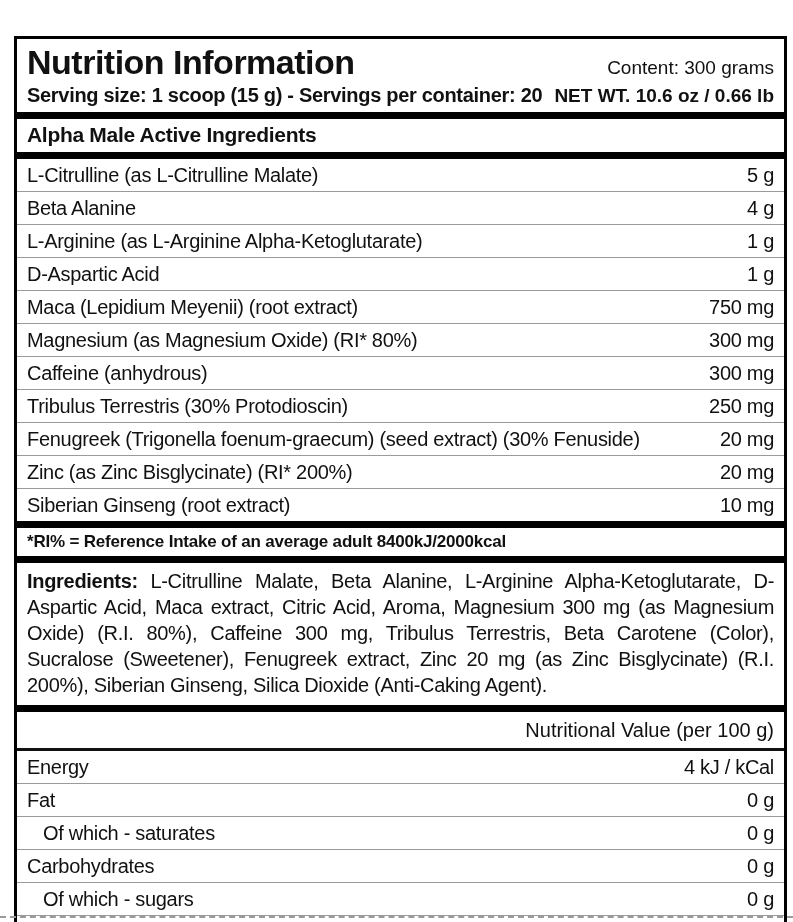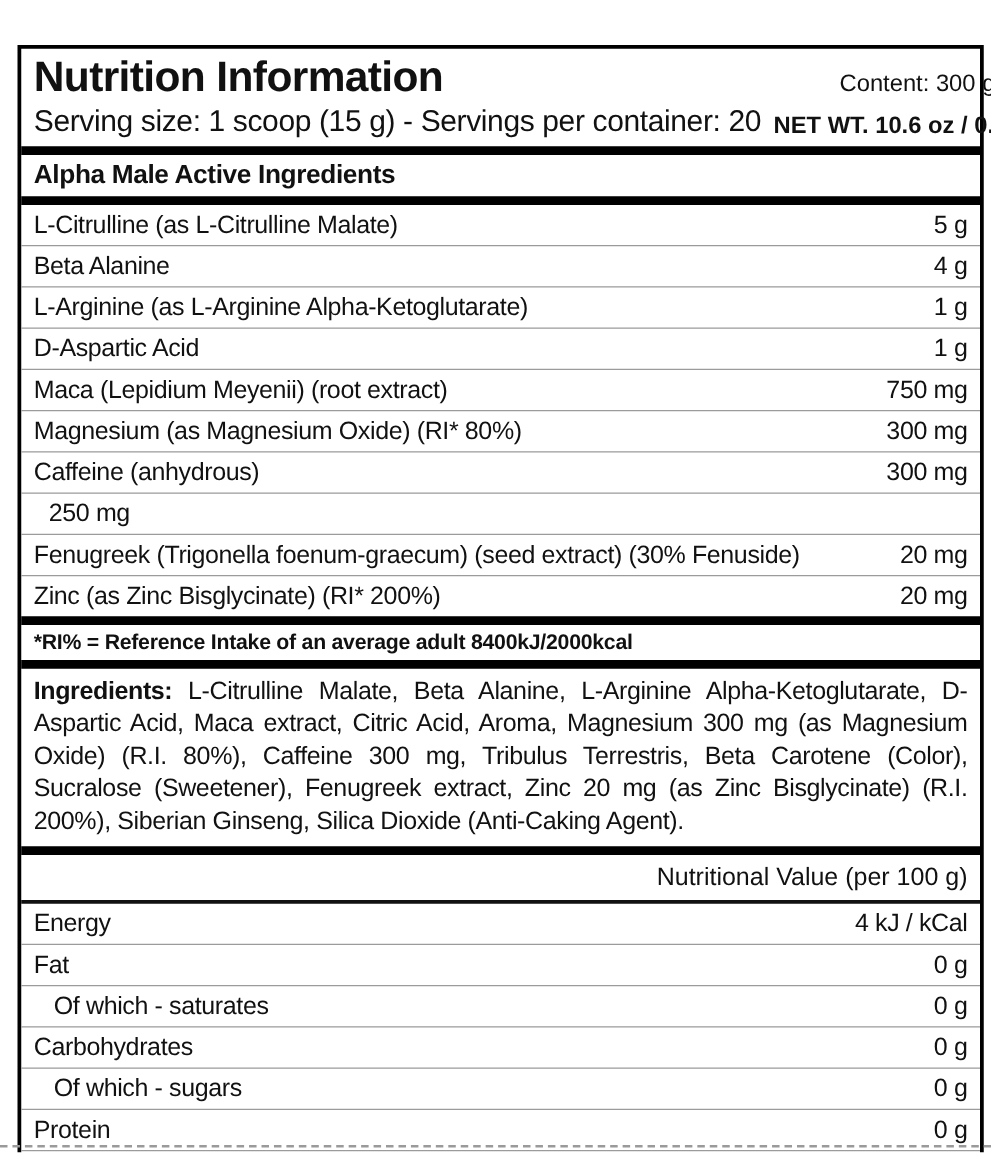--- a/index.html
+++ b/index.html
@@ -54,22 +54,22 @@
     white-space: nowrap;
   }
   .content-amt {
     font-size: 19px;
     font-weight: 400;
     text-align: right;
     white-space: nowrap;
     padding-bottom: 2px;
   }
   .serving {
-    font-size: 24px;
-    font-weight: 400;
+    font-size: 20px;
+    font-weight: 700;
     letter-spacing: -0.3px;
     white-space: nowrap;
     padding-top: 3px;
   }
   .net-wt {
     font-size: 19px;
     font-weight: 700;
     text-align: right;
     white-space: nowrap;
     padding-top: 3px;
@@ -174,30 +174,35 @@
       </div>
       <div class="row">
         <span>Magnesium (as Magnesium Oxide) (RI* 80%)</span>
         <span class="amt">300 mg</span>
       </div>
       <div class="row">
         <span>Caffeine (anhydrous)</span>
         <span class="amt">300 mg</span>
       </div>
       <div class="row">
+        <span>Tribulus Terrestris (30% Protodioscin)</span>
         <span class="amt">250 mg</span>
       </div>
       <div class="row">
         <span>Fenugreek (Trigonella foenum-graecum) (seed extract) (30% Fenuside)</span>
         <span class="amt">20 mg</span>
       </div>
       <div class="row">
         <span>Zinc (as Zinc Bisglycinate) (RI* 200%)</span>
         <span class="amt">20 mg</span>
       </div>
+      <div class="row">
+        <span>Siberian Ginseng (root extract)</span>
+        <span class="amt">10 mg</span>
+      </div>
     </div>
 
     <div class="bar"></div>
 
     <div class="ri-note">*RI% = Reference Intake of an average adult 8400kJ/2000kcal</div>
 
     <div class="bar"></div>
 
     <div class="ingredients"><span class="ing-label">Ingredients:</span><span> L-Citrulline Malate, Beta Alanine, L-Arginine Alpha-Ketoglutarate, D-Aspartic Acid, Maca extract,  Citric Acid, Aroma, Magnesium 300 mg (as Magnesium Oxide) (R.I. 80%), Caffeine 300 mg, Tribulus Terrestris, Beta Carotene (Color), Sucralose (Sweetener), Fenugreek extract, Zinc 20 mg (as Zinc Bisglycinate) (R.I. 200%), Siberian Ginseng,  Silica Dioxide (Anti-Caking Agent).</span></div>
 

